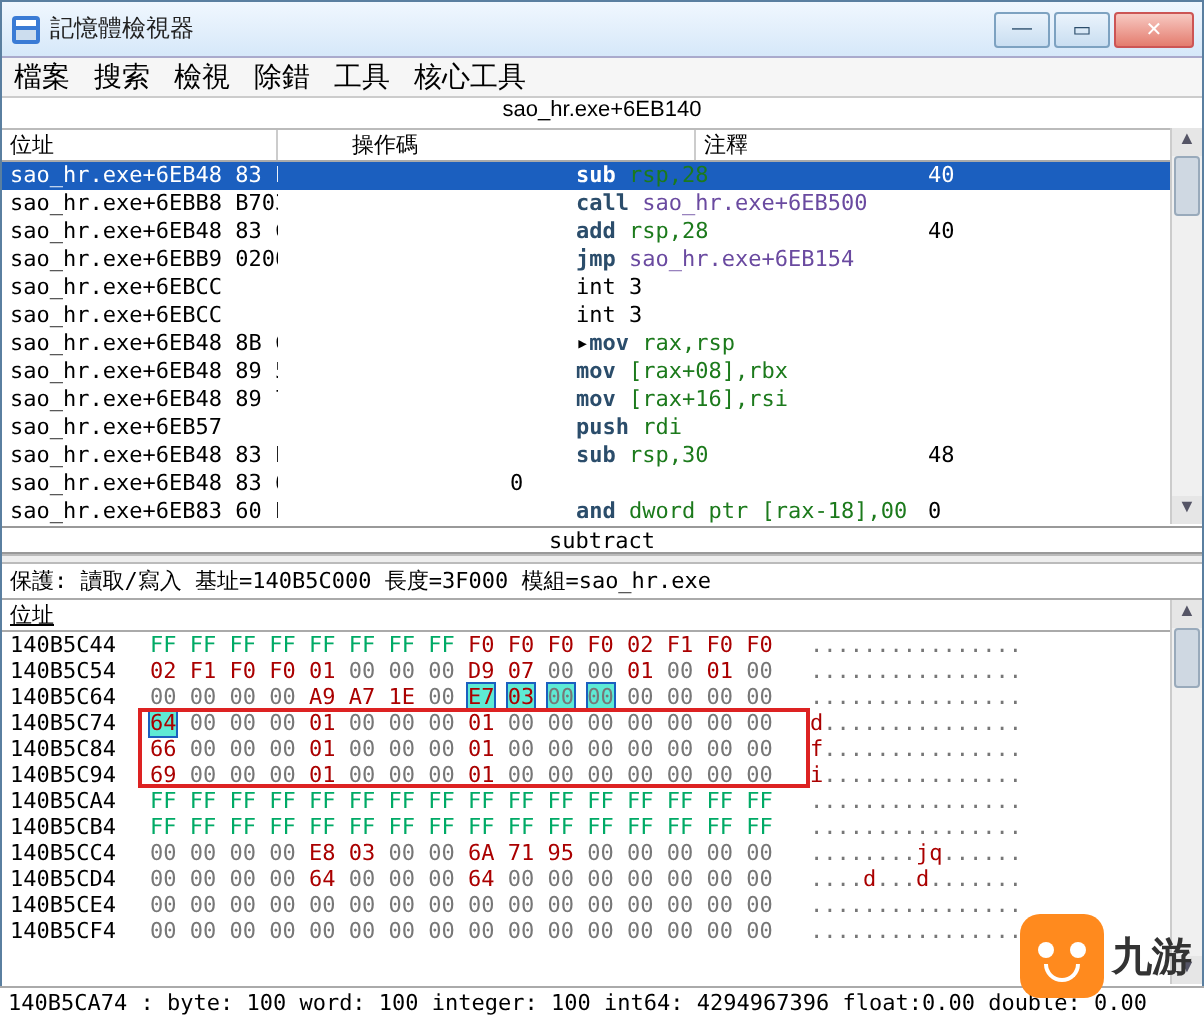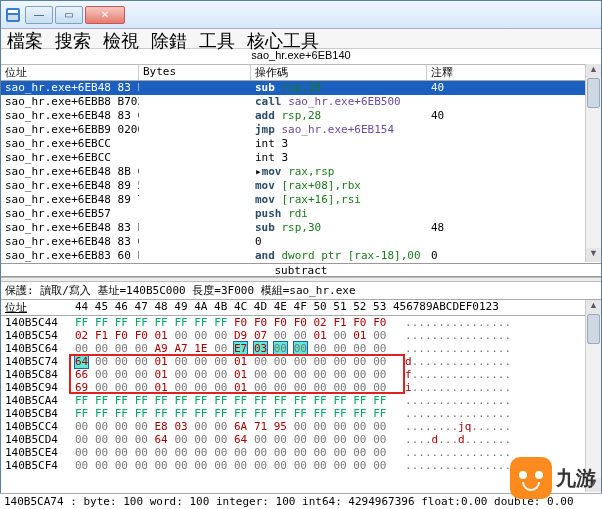--- a/index.html
+++ b/index.html
@@ -4,29 +4,29 @@
 <style>
   * { box-sizing: border-box; margin: 0; padding: 0; }
   body { width: 602px; height: 509px; font-family: "Microsoft JhengHei", Arial, sans-serif; font-size: 11px; overflow: hidden; background: #fff; position: relative; }
   .window { width: 602px; height: 509px; border: 1px solid #5a7fa0; background: #fff; }
   .titlebar { height: 28px; background: linear-gradient(#f0f7fe,#d6e8f9); border-bottom: 1px solid #aac; display: flex; align-items: center; padding: 0 4px; }
   .titlebar-icon { width: 16px; height: 16px; margin-right: 4px; }
   .title { flex: 1; font-size: 12px; color: #222; }
   .winbtns { display: flex; gap: 2px; }
   .winbtn { width: 28px; height: 18px; border: 1px solid #7da2c1; border-radius: 2px; background: linear-gradient(#eaf3fc,#c9def1); display: flex; align-items: center; justify-content: center; font-size: 10px; color: #2b4d6b; cursor: pointer; }
   .winbtn.close { background: linear-gradient(#f7c9c2,#e47c6e); border-color: #c55; color: #fff; width: 40px; }
-  .menubar { height: 20px; background: #f6f6f6; border-bottom: 1px solid #ccc; display: flex; align-items: flex-start; padding: 0 6px; gap: 12px; font-size: 18px; }
+  .menubar { height: 20px; background: #f6f6f6; border-bottom: 1px solid #ccc; display: flex; align-items: center; padding: 0 6px; gap: 12px; font-size: 14px; }
   .menuitem { cursor: pointer; }
   .addrhdr { height: 16px; border-bottom: 1px solid #bbb; text-align: center; font-size: 11px; background: #fff; }
   .disasm { font-family: Consolas, monospace; font-size: 11px; }
   .disasm-hdr { display: flex; background: #fff; border-bottom: 1px solid #aaa; height: 16px; }
   .disasm-hdr > div { padding: 0 4px; border-right: 1px solid #ccc; }
   .col-addr { width: 138px; }
   .col-bytes { width: 112px; }
-  .col-op { width: 176px; }
+  .col-op { width: 176px; margin-left: 33px; }
   .col-cmt { flex: 1; }
   .disasm-rows { height: 182px; overflow: hidden; position: relative; }
   .drow { display: flex; height: 14px; line-height: 14px; }
   .drow.sel { background: #1b5fbf; color: #fff; }
   .drow > div { padding: 0 4px; overflow: hidden; white-space: nowrap; }
   .op-sub, .op-call, .op-add, .op-jmp, .op-int3, .op-mov, .op-push, .op-and { font-weight: bold; color: #2b4d6b; }
   .drow.sel .op-sub { color: #fff; }
   .reg { color: #1c7a1c; text-align: center; }
   .memop { color: #1c7a1c; }
   .tgt { color: #6a4aa0; }
@@ -65,20 +65,21 @@
 </head>
 <body>
 
 <div class="window">
   <div class="titlebar">
     <svg class="titlebar-icon" viewBox="0 0 16 16">
         <rect x="1" y="1" width="14" height="14" fill="#3a7bd5" rx="2"></rect>
         <rect x="3" y="3" width="10" height="3" fill="#fff"></rect>
         <rect x="3" y="8" width="10" height="5" fill="#cde"></rect>
       </svg>
+    <span class="title">記憶體檢視器</span>
     <div class="winbtns">
       <div class="winbtn">—</div>
       <div class="winbtn">▭</div>
       <div class="winbtn close">✕</div>
     </div>
   </div>
 
   <div class="menubar">
     <span class="menuitem">檔案</span>
     <span class="menuitem">搜索</span>
@@ -86,21 +87,20 @@
     <span class="menuitem">除錯</span>
     <span class="menuitem">工具</span>
     <span class="menuitem">核心工具</span>
   </div>
 
   <div class="addrhdr">sao_hr.exe+6EB140</div>
 
   <div class="disasm">
     <div class="disasm-hdr">
       <div class="col-addr">位址</div>
-      <div class="col-bytes">Bytes</div>
       <div class="col-op">操作碼</div>
       <div class="col-cmt">注釋</div>
     </div>
     <div class="disasm-rows" id="disasm-rows">
         <div class="drow sel">
           <div class="col-addr">sao_hr.exe+6EB48 83 EC 28</div>
           <div class="col-bytes"></div>
           <div class="col-op"><span class="op-sub">sub</span>  <span class="reg">rsp,28</span></div>
           <div class="col-cmt">40</div>
         </div>
@@ -177,21 +177,20 @@
         </div>
       </div>
   </div>
   <div class="subtract-lbl">subtract</div>
 
   <div class="splitter"></div>
 
   <div class="meminfo">保護: 讀取/寫入   基址=140B5C000  長度=3F000  模組=sao_hr.exe</div>
   <div class="hexhdr">
     <div class="a">位址</div>
-    <div class="b">44 45 46 47 48 49 4A 4B 4C 4D 4E 4F 50 51 52 53  456789ABCDEF0123</div>
   </div>
   <div class="hexrows" id="hexrows">
 
   <div class="hrow"><div class="addr">140B5C44</div><div class="bytes"><span class="bff">FF</span> <span class="bff">FF</span> <span class="bff">FF</span> <span class="bff">FF</span> <span class="bff">FF</span> <span class="bff">FF</span> <span class="bff">FF</span> <span class="bff">FF</span> <span class="bnz">F0</span> <span class="bnz">F0</span> <span class="bnz">F0</span> <span class="bnz">F0</span> <span class="bnz">02</span> <span class="bnz">F1</span> <span class="bnz">F0</span> <span class="bnz">F0</span> </div><div class="ascii"><span class="a00">.</span><span class="a00">.</span><span class="a00">.</span><span class="a00">.</span><span class="a00">.</span><span class="a00">.</span><span class="a00">.</span><span class="a00">.</span><span class="a00">.</span><span class="a00">.</span><span class="a00">.</span><span class="a00">.</span><span class="a00">.</span><span class="a00">.</span><span class="a00">.</span><span class="a00">.</span></div></div>
       <div class="hrow"><div class="addr">140B5C54</div><div class="bytes"><span class="bnz">02</span> <span class="bnz">F1</span> <span class="bnz">F0</span> <span class="bnz">F0</span> <span class="bnz">01</span> <span class="b00">00</span> <span class="b00">00</span> <span class="b00">00</span> <span class="bnz">D9</span> <span class="bnz">07</span> <span class="b00">00</span> <span class="b00">00</span> <span class="bnz">01</span> <span class="b00">00</span> <span class="bnz">01</span> <span class="b00">00</span> </div><div class="ascii"><span class="a00">.</span><span class="a00">.</span><span class="a00">.</span><span class="a00">.</span><span class="a00">.</span><span class="a00">.</span><span class="a00">.</span><span class="a00">.</span><span class="a00">.</span><span class="a00">.</span><span class="a00">.</span><span class="a00">.</span><span class="a00">.</span><span class="a00">.</span><span class="a00">.</span><span class="a00">.</span></div></div>
       <div class="hrow"><div class="addr">140B5C64</div><div class="bytes"><span class="b00">00</span> <span class="b00">00</span> <span class="b00">00</span> <span class="b00">00</span> <span class="bnz">A9</span> <span class="bnz">A7</span> <span class="bnz">1E</span> <span class="b00">00</span> <span class="bnz hl-b">E7</span> <span class="bnz hl-b">03</span> <span class="b00 hl-b">00</span> <span class="b00 hl-b">00</span> <span class="b00">00</span> <span class="b00">00</span> <span class="b00">00</span> <span class="b00">00</span> </div><div class="ascii"><span class="a00">.</span><span class="a00">.</span><span class="a00">.</span><span class="a00">.</span><span class="a00">.</span><span class="a00">.</span><span class="a00">.</span><span class="a00">.</span><span class="a00">.</span><span class="a00">.</span><span class="a00">.</span><span class="a00">.</span><span class="a00">.</span><span class="a00">.</span><span class="a00">.</span><span class="a00">.</span></div></div>
       <div class="hrow"><div class="addr">140B5C74</div><div class="bytes"><span class="bnz hl-b">64</span> <span class="b00">00</span> <span class="b00">00</span> <span class="b00">00</span> <span class="bnz">01</span> <span class="b00">00</span> <span class="b00">00</span> <span class="b00">00</span> <span class="bnz">01</span> <span class="b00">00</span> <span class="b00">00</span> <span class="b00">00</span> <span class="b00">00</span> <span class="b00">00</span> <span class="b00">00</span> <span class="b00">00</span> </div><div class="ascii"><span class="anz">d</span><span class="a00">.</span><span class="a00">.</span><span class="a00">.</span><span class="a00">.</span><span class="a00">.</span><span class="a00">.</span><span class="a00">.</span><span class="a00">.</span><span class="a00">.</span><span class="a00">.</span><span class="a00">.</span><span class="a00">.</span><span class="a00">.</span><span class="a00">.</span><span class="a00">.</span></div></div>
       <div class="hrow"><div class="addr">140B5C84</div><div class="bytes"><span class="bnz">66</span> <span class="b00">00</span> <span class="b00">00</span> <span class="b00">00</span> <span class="bnz">01</span> <span class="b00">00</span> <span class="b00">00</span> <span class="b00">00</span> <span class="bnz">01</span> <span class="b00">00</span> <span class="b00">00</span> <span class="b00">00</span> <span class="b00">00</span> <span class="b00">00</span> <span class="b00">00</span> <span class="b00">00</span> </div><div class="ascii"><span class="anz">f</span><span class="a00">.</span><span class="a00">.</span><span class="a00">.</span><span class="a00">.</span><span class="a00">.</span><span class="a00">.</span><span class="a00">.</span><span class="a00">.</span><span class="a00">.</span><span class="a00">.</span><span class="a00">.</span><span class="a00">.</span><span class="a00">.</span><span class="a00">.</span><span class="a00">.</span></div></div>
       <div class="hrow"><div class="addr">140B5C94</div><div class="bytes"><span class="bnz">69</span> <span class="b00">00</span> <span class="b00">00</span> <span class="b00">00</span> <span class="bnz">01</span> <span class="b00">00</span> <span class="b00">00</span> <span class="b00">00</span> <span class="bnz">01</span> <span class="b00">00</span> <span class="b00">00</span> <span class="b00">00</span> <span class="b00">00</span> <span class="b00">00</span> <span class="b00">00</span> <span class="b00">00</span> </div><div class="ascii"><span class="anz">i</span><span class="a00">.</span><span class="a00">.</span><span class="a00">.</span><span class="a00">.</span><span class="a00">.</span><span class="a00">.</span><span class="a00">.</span><span class="a00">.</span><span class="a00">.</span><span class="a00">.</span><span class="a00">.</span><span class="a00">.</span><span class="a00">.</span><span class="a00">.</span><span class="a00">.</span></div></div>
       <div class="hrow"><div class="addr">140B5CA4</div><div class="bytes"><span class="bff">FF</span> <span class="bff">FF</span> <span class="bff">FF</span> <span class="bff">FF</span> <span class="bff">FF</span> <span class="bff">FF</span> <span class="bff">FF</span> <span class="bff">FF</span> <span class="bff">FF</span> <span class="bff">FF</span> <span class="bff">FF</span> <span class="bff">FF</span> <span class="bff">FF</span> <span class="bff">FF</span> <span class="bff">FF</span> <span class="bff">FF</span> </div><div class="ascii"><span class="a00">.</span><span class="a00">.</span><span class="a00">.</span><span class="a00">.</span><span class="a00">.</span><span class="a00">.</span><span class="a00">.</span><span class="a00">.</span><span class="a00">.</span><span class="a00">.</span><span class="a00">.</span><span class="a00">.</span><span class="a00">.</span><span class="a00">.</span><span class="a00">.</span><span class="a00">.</span></div></div>

